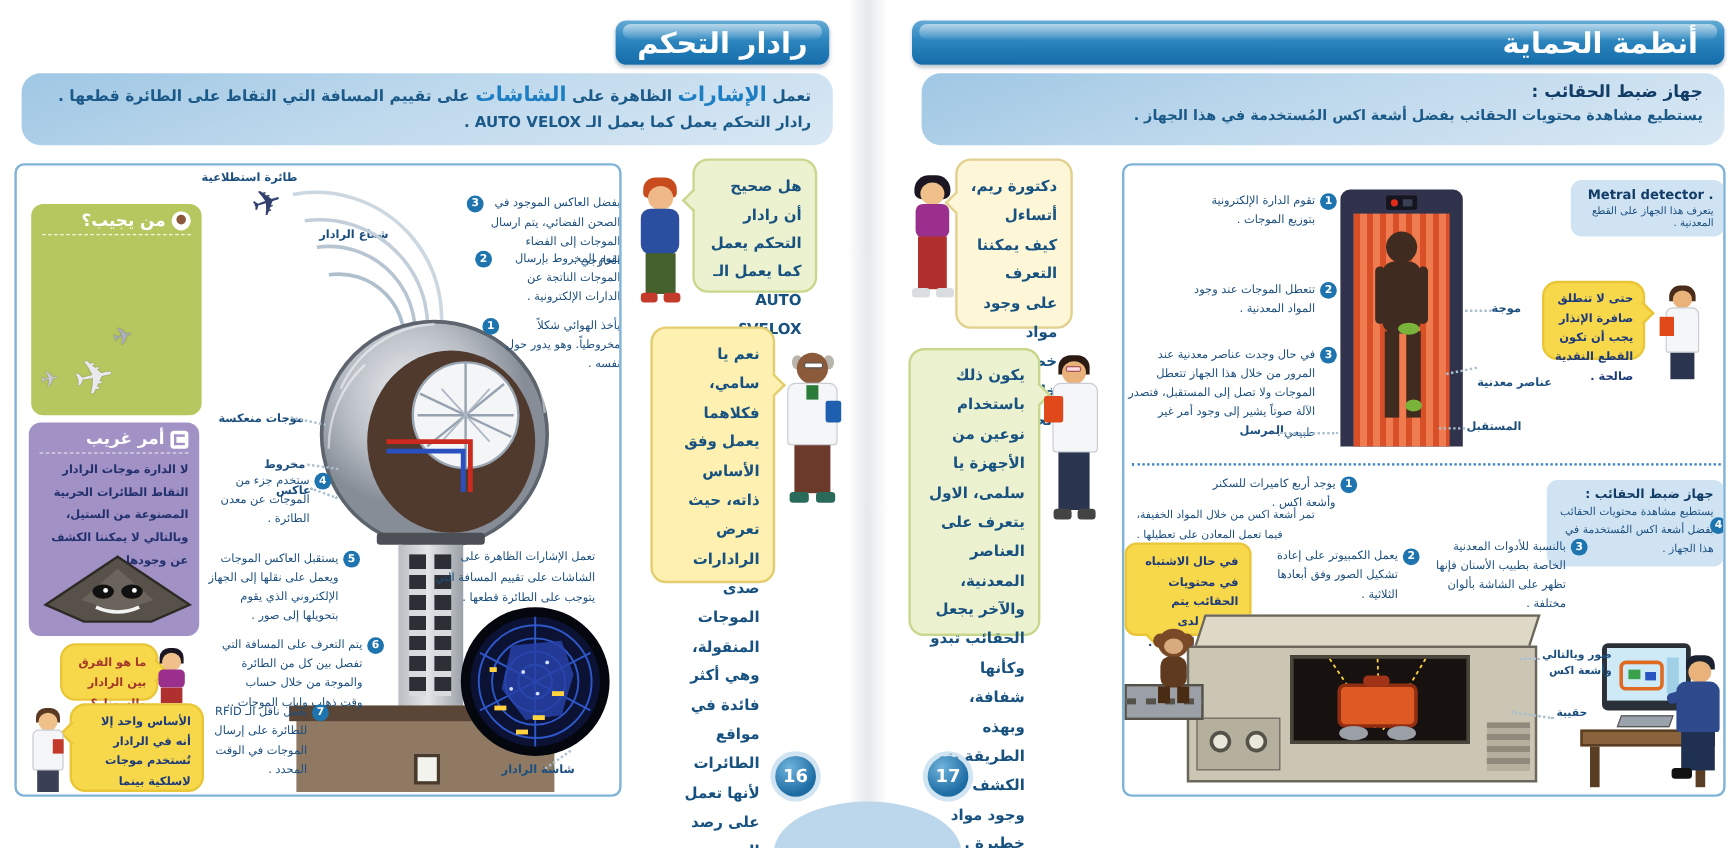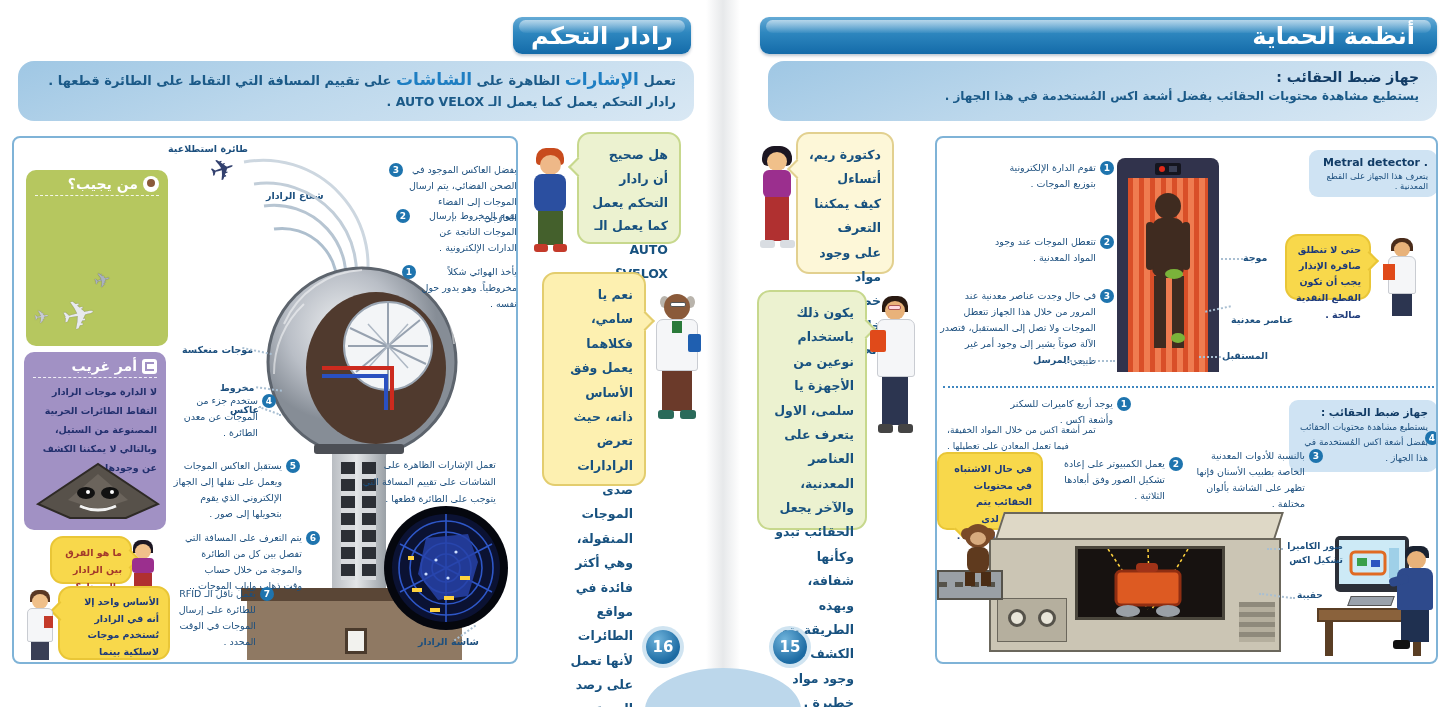--- a/index.html
+++ b/index.html
@@ -445,22 +445,22 @@
       <div class="char" style="left:92px;top:28px;width:50px;height:112px;">
         <div style="left:16px;top:0;width:24px;height:12px;background:#1a2230;border-radius:8px 8px 0 0;"></div>
         <div style="left:18px;top:5px;width:19px;height:18px;background:#e8b27a;border-radius:50%;"></div>
         <div style="left:8px;top:22px;width:36px;height:42px;background:#2e4a8c;border-radius:8px 8px 3px 3px;"></div>
         <div style="left:0px;top:30px;width:20px;height:9px;background:#2e4a8c;border-radius:4px;transform:rotate(-15deg);"></div>
         <div style="left:12px;top:64px;width:28px;height:32px;background:#1f3050;"></div>
         <div style="left:4px;top:94px;width:17px;height:9px;background:#111;border-radius:3px;"></div>
       </div>
     </div>
 
-    <div class="lbl" style="left:344px;top:402px;width:62px;white-space:normal;line-height:1.5;font-size:9px;">صور الكاميرا تشكيل اكس</div>
+    <div class="lbl" style="left:344px;top:402px;width:62px;white-space:normal;line-height:1.5;font-size:9px;">صور وبالتالي وأشعة اكس</div>
     <div class="leader" style="left:330px;top:410px;width:16px;"></div>
     <div class="lbl" style="left:360px;top:452px;font-size:9px;">حقيبة</div>
     <div class="leader" style="left:322px;top:457px;width:36px;transform:rotate(8deg);"></div>
   </div>
 
   <div class="abs" style="left:645px;top:668px;width:156px;height:84px;border-radius:50%;background:#bcd7eb;"></div>
   <div class="pagenum" style="left:646px;top:630px;">16</div>
-  <div class="pagenum" style="left:773px;top:630px;">15</div>
+  <div class="pagenum" style="left:773px;top:630px;">17</div>
 </div>
 
 </body></html>

